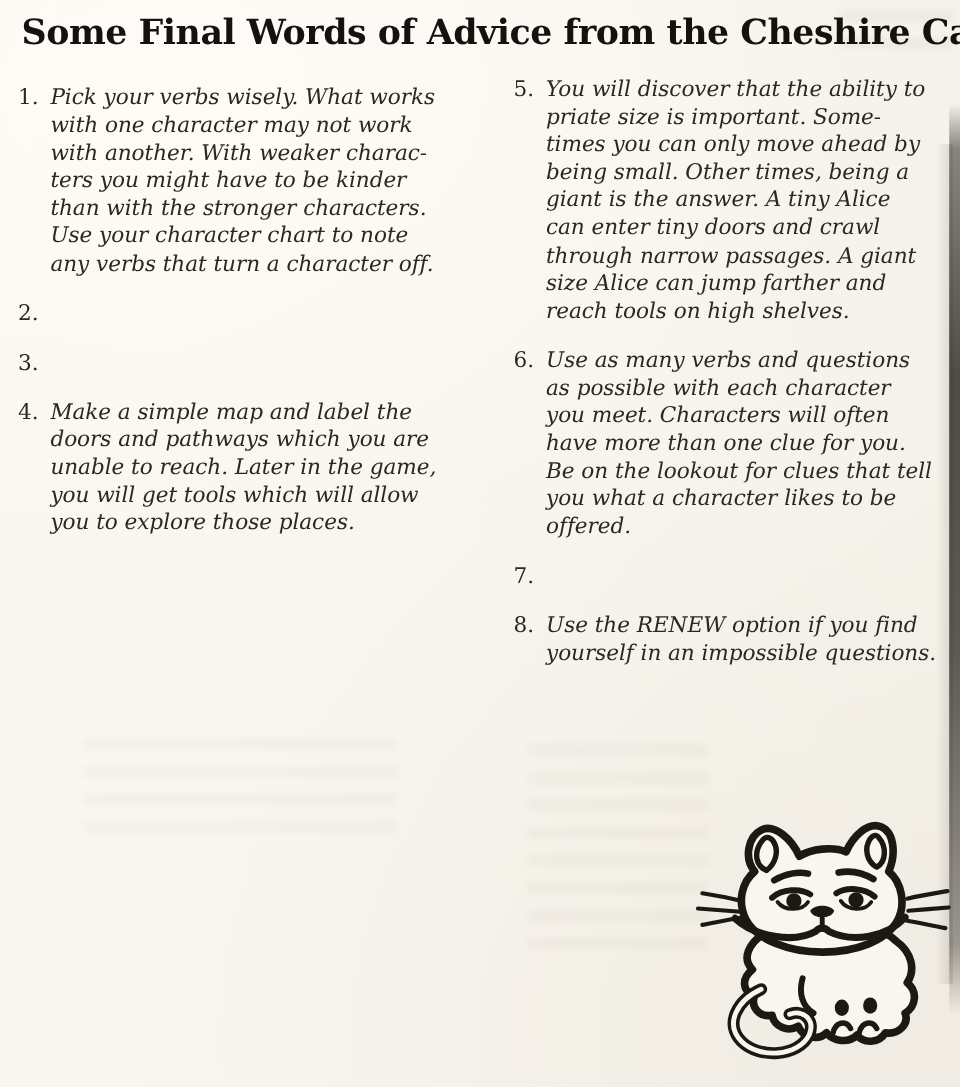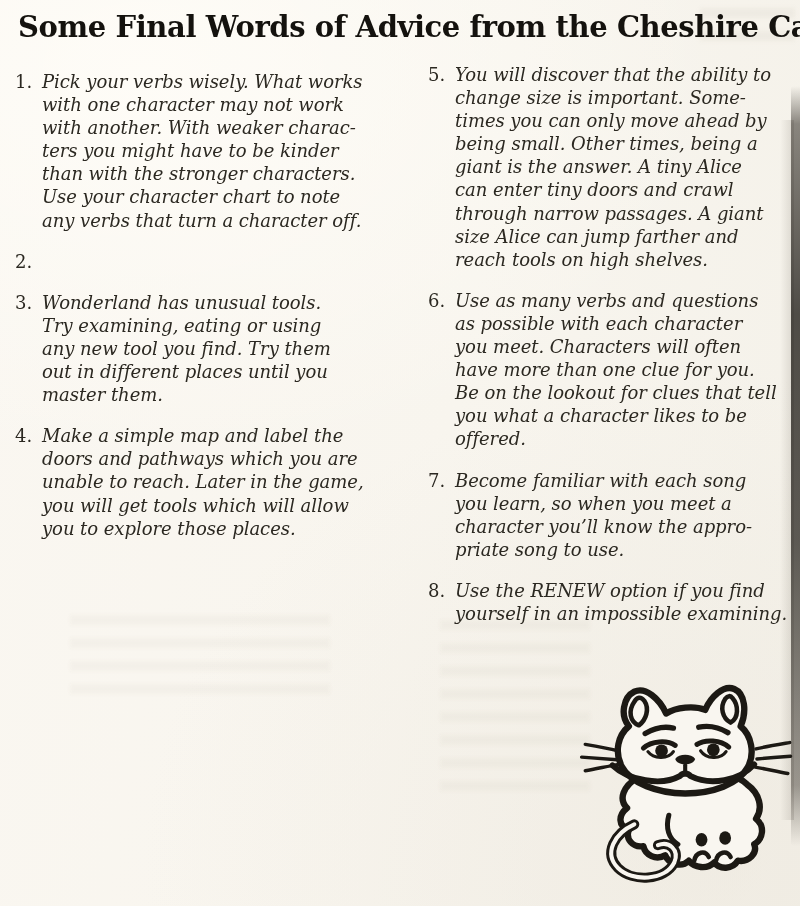--- a/index.html
+++ b/index.html
@@ -81,70 +81,61 @@
 ters you might have to be kinder
 than with the stronger characters.
 Use your character chart to note
 any verbs that turn a character off.</div>
   </div>
   <div class="advice-item">
     <span class="num">2.</span>
   </div>
   <div class="advice-item">
     <span class="num">3.</span>
-    <div class="lines">Wonderland has unusual tools.
-Try examining, eating or using
-any new tool you find. Try them
-out in different places until you
-master them.</div>
   </div>
   <div class="advice-item">
     <span class="num">4.</span>
     <div class="lines">Make a simple map and label the
 doors and pathways which you are
 unable to reach. Later in the game,
 you will get tools which will allow
 you to explore those places.</div>
   </div>
 </div>
 
 <div class="col col-right">
   <div class="advice-item">
     <span class="num">5.</span>
     <div class="lines">You will discover that the ability to
-change size is important. Some-
+priate size is important. Some-
 times you can only move ahead by
 being small. Other times, being a
 giant is the answer. A tiny Alice
 can enter tiny doors and crawl
 through narrow passages. A giant
 size Alice can jump farther and
 reach tools on high shelves.</div>
   </div>
   <div class="advice-item">
     <span class="num">6.</span>
     <div class="lines">Use as many verbs and questions
 as possible with each character
 you meet. Characters will often
 have more than one clue for you.
 Be on the lookout for clues that tell
 you what a character likes to be
 offered.</div>
   </div>
   <div class="advice-item">
     <span class="num">7.</span>
-    <div class="lines">Become familiar with each song
-you learn, so when you meet a
-character you’ll know the appro-
-priate song to use.</div>
   </div>
   <div class="advice-item">
     <span class="num">8.</span>
     <div class="lines">Use the RENEW option if you find
-yourself in an impossible examining.</div>
+yourself in an impossible questions.</div>
   </div>
 </div>
 
 <div class="cat-wrap">
   <svg viewBox="0 0 240 240">
     <g stroke="#1c1914" fill="none" stroke-linecap="round" stroke-linejoin="round">
 
       <path fill="#f9f6f0" stroke-width="7" d="
         M66,108 C50,118 44,132 54,142 C44,150 44,162 56,166 C52,176 60,186 72,184
         C74,194 86,200 96,194 C100,204 114,208 122,200 C128,208 142,210 150,202

